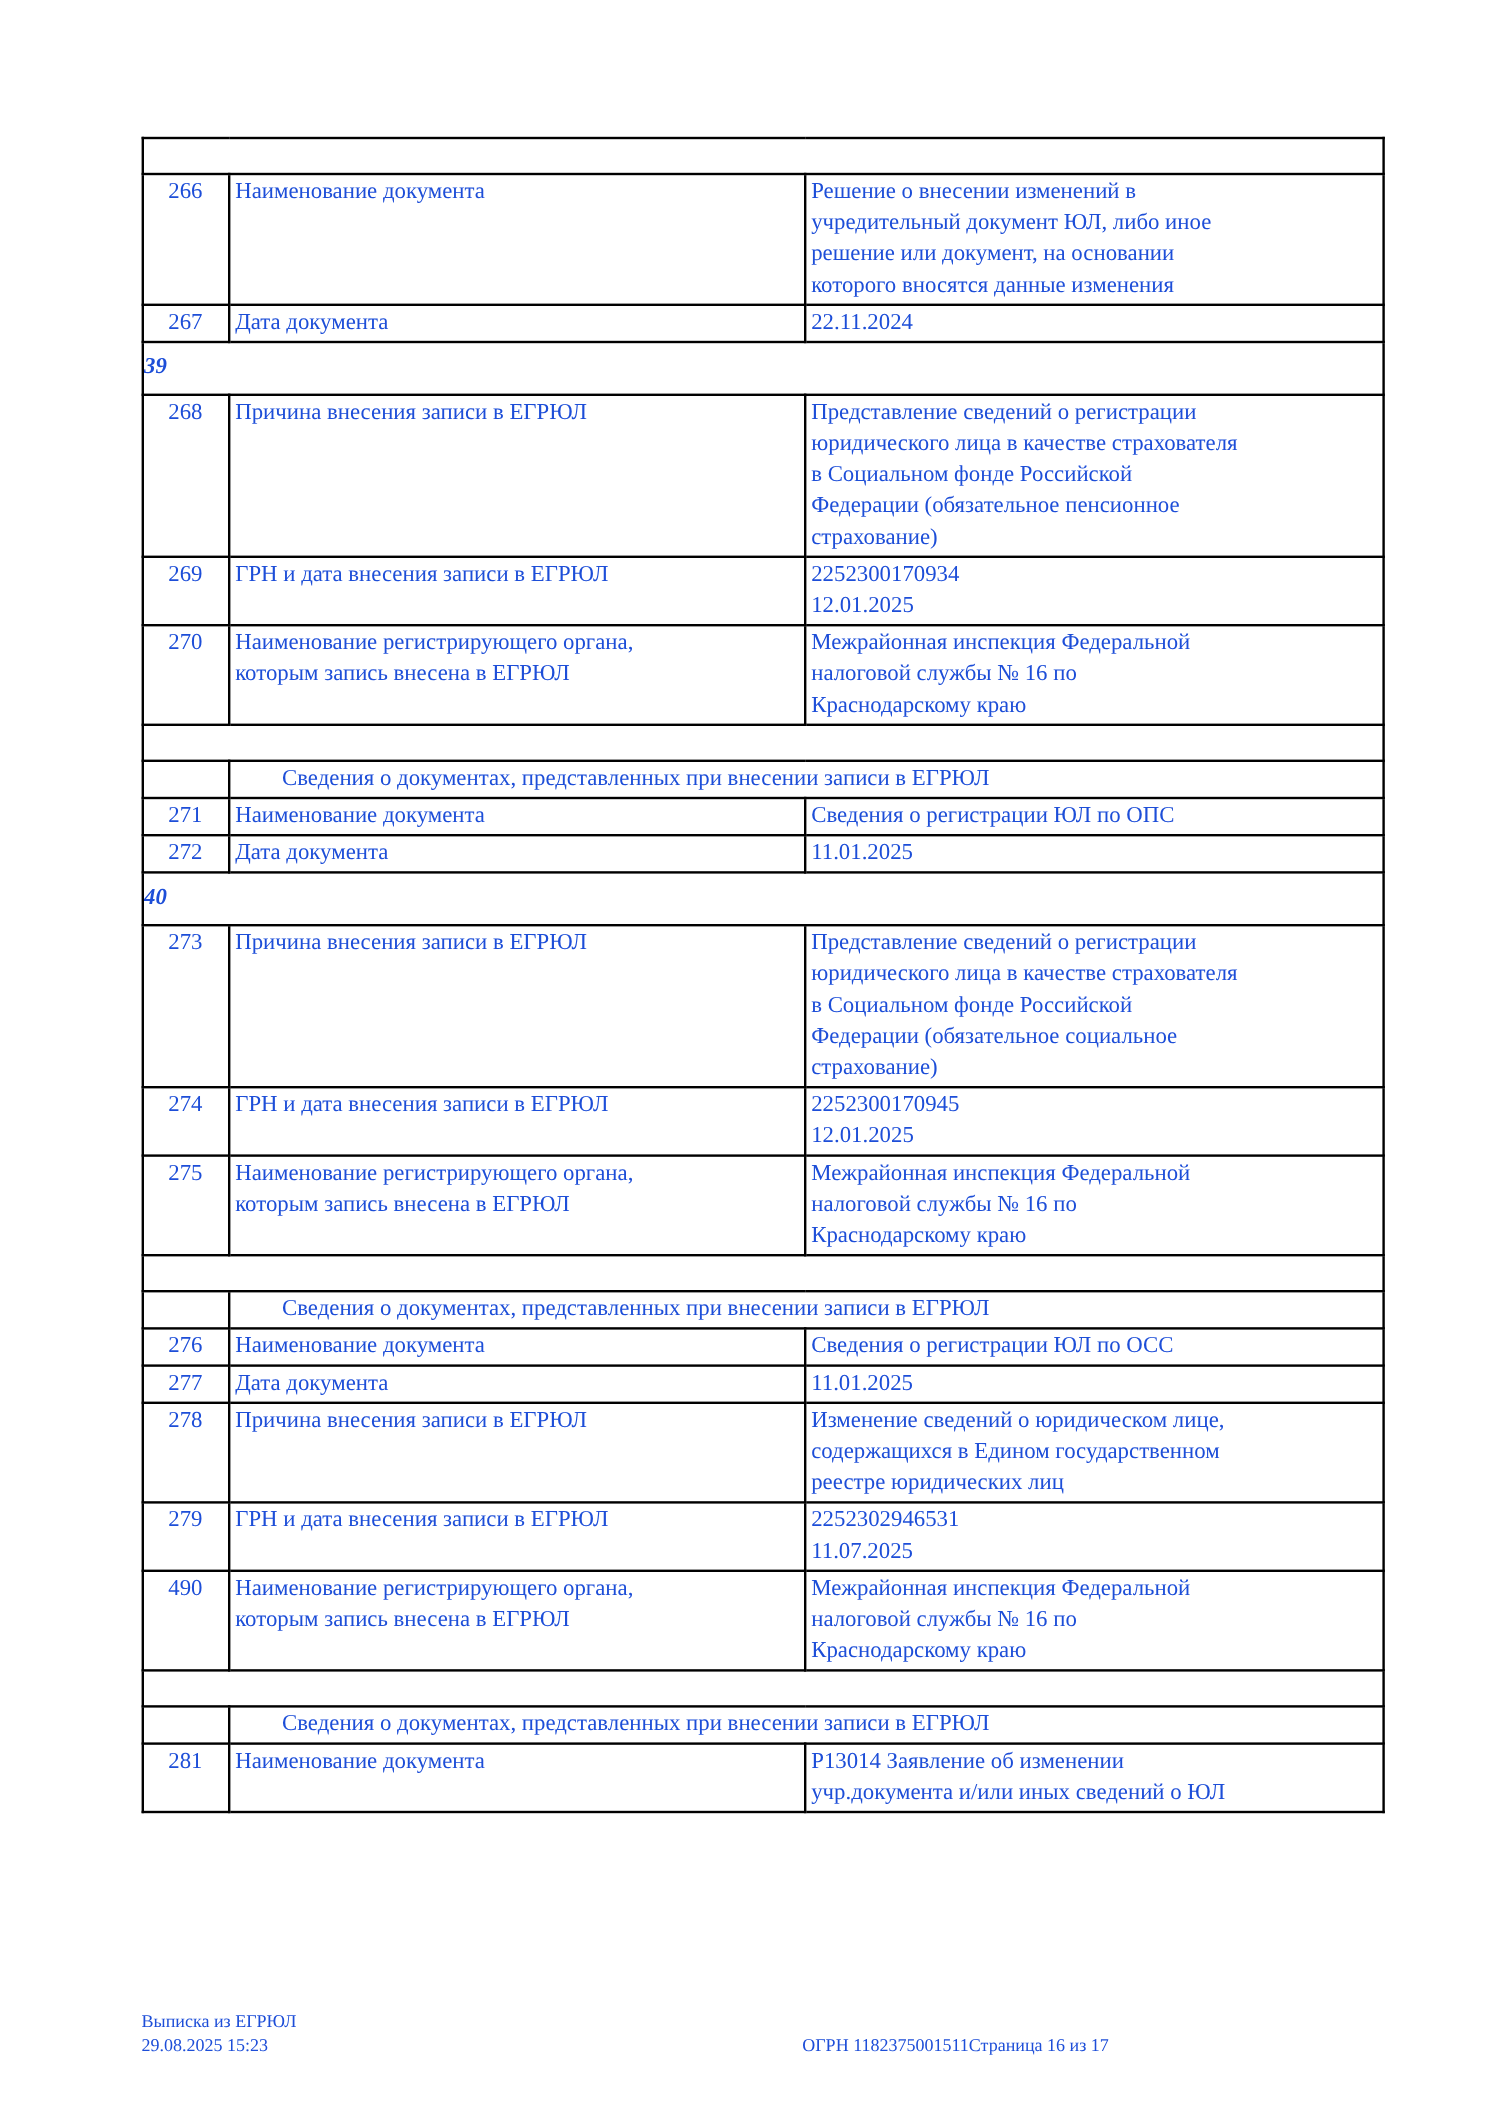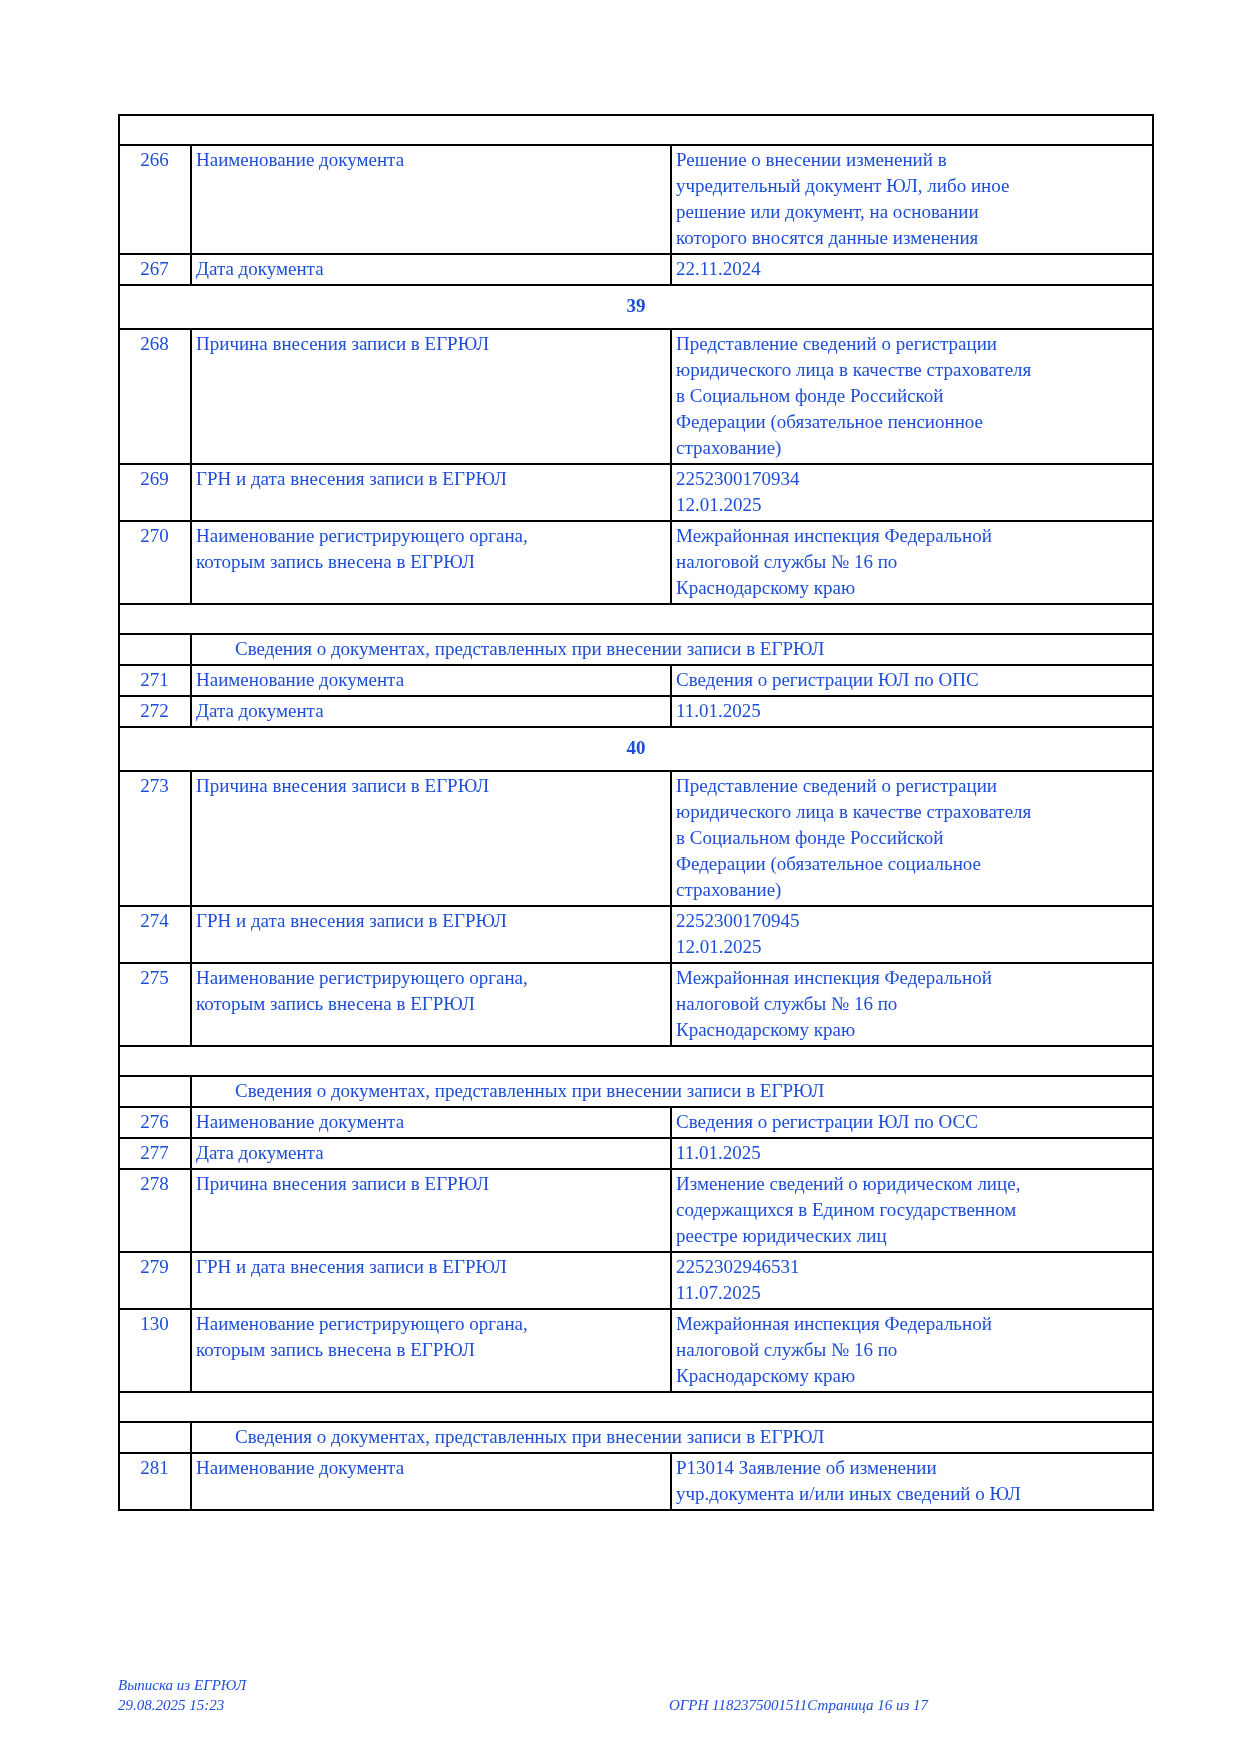--- a/index.html
+++ b/index.html
@@ -34,44 +34,44 @@
     white-space: pre-line;
     overflow: hidden;
   }
   td.num-cell {
     text-align: center;
     padding-left: 0;
     padding-right: 0;
     white-space: normal;
   }
   tr.section-row td {
-    text-align: center;
+    text-align: left;
     font-weight: bold;
     padding: 7px 0 9px 0;
     white-space: normal;
+    font-style: italic;
   }
   tr.spacer-row td {
     height: 28px;
     padding: 0;
   }
   tr.subheader-row td.subheader-text-cell {
     white-space: normal;
     padding-left: 43px;
   }
   .footer {
     position: absolute;
     left: 118px;
     top: 1651px;
     width: 1034px;
     display: flex;
     justify-content: space-between;
     align-items: flex-end;
     font-size: 15px;
     line-height: 20px;
-    font-style: italic;
   }
   .footer .footer-left  { flex: 1; text-align: left; }
   .footer .footer-center{ flex: 1; text-align: right; }
   .footer .footer-right { flex: 1; }
 </style>
 </head>
 <body>
 
 <div class="page">
 
@@ -191,21 +191,21 @@
 содержащихся в Едином государственном
 реестре юридических лиц</td>
         </tr>
         <tr>
           <td class="num-cell">279</td>
           <td>ГРН и дата внесения записи в ЕГРЮЛ</td>
           <td>2252302946531
 11.07.2025</td>
         </tr>
         <tr>
-          <td class="num-cell">130</td>
+          <td class="num-cell">490</td>
           <td>Наименование регистрирующего органа,
 которым запись внесена в ЕГРЮЛ</td>
           <td>Межрайонная инспекция Федеральной
 налоговой службы № 16 по
 Краснодарскому краю</td>
         </tr>
         <tr class="spacer-row">
           <td colspan="3"></td>
         </tr>
         <tr class="subheader-row">

